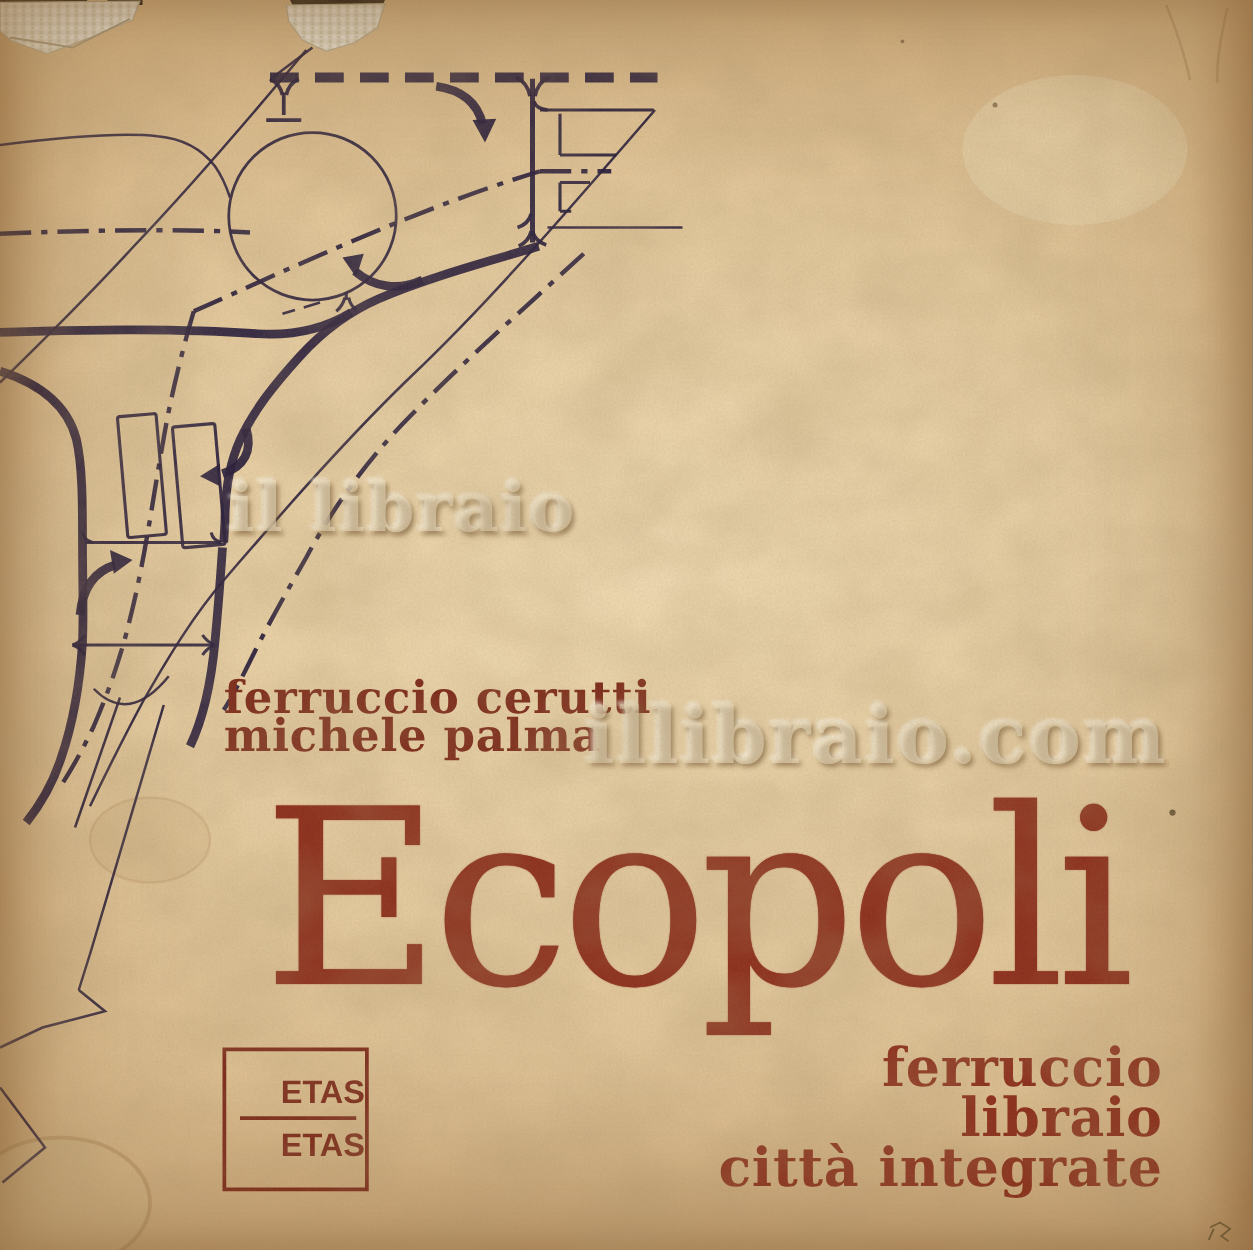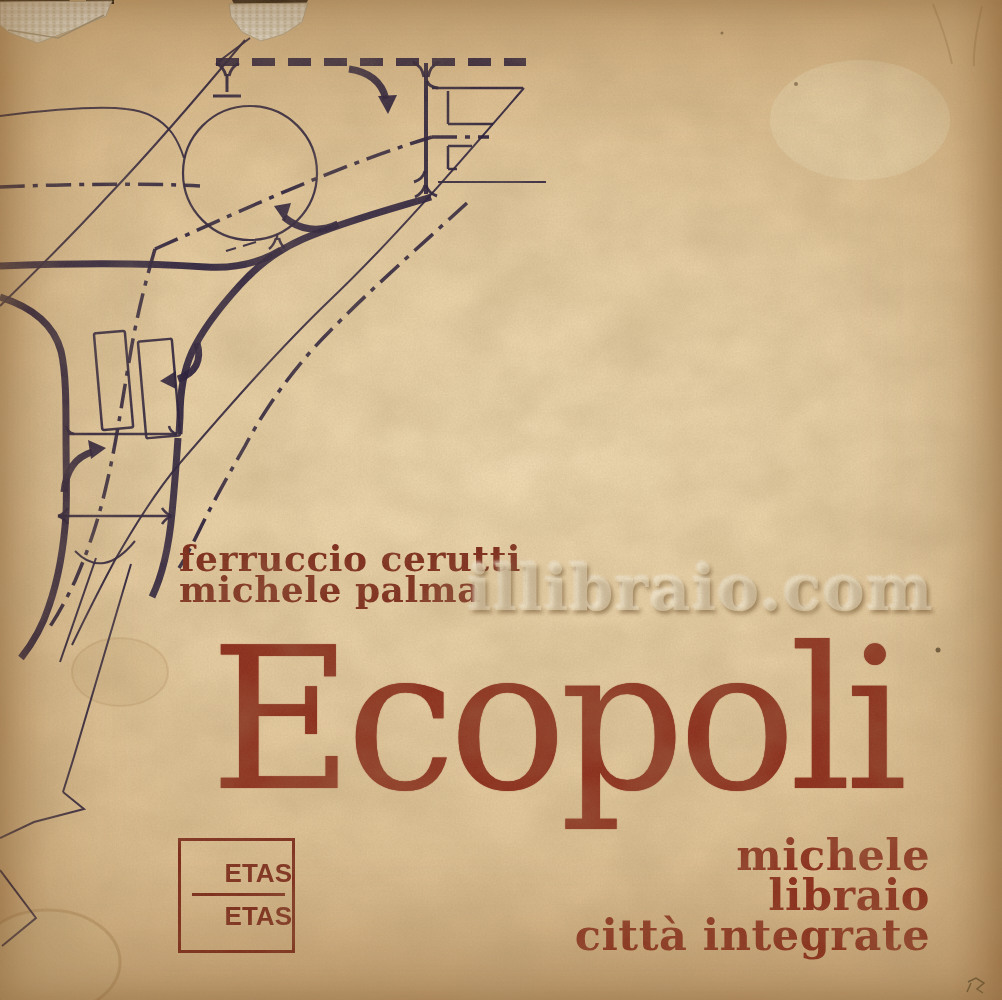--- a/index.html
+++ b/index.html
@@ -200,25 +200,26 @@
 
   <div class="title">Ecopoli</div>
 
   <div class="publisher">
     <div class="p-line1">ETAS</div>
     <div class="p-divider"></div>
     <div class="p-line2">ETAS</div>
   </div>
 
   <div class="subtitle">
-    <div>michele</div>
+    <div>ferruccio</div>
     <div>libraio</div>
     <div>città integrate</div>
   </div>
 
+  <div class="watermark wm-small">il libraio</div>
   <div class="watermark wm-large">illibraio.com</div>
 
   <div class="vignette"></div>
 
   <svg class="grain-svg" width="1002" height="1000" viewBox="0 0 1002 1000">
     <defs>
       <filter id="mottle" x="0" y="0" width="100%" height="100%">
         <feTurbulence type="fractalNoise" baseFrequency="0.013 0.016" numOctaves="4" seed="11"></feTurbulence>
         <feColorMatrix type="matrix" values="0 0 0 0 0.42  0 0 0 0 0.30  0 0 0 0 0.15  0.7 0.7 0 0 -0.45"></feColorMatrix>
       </filter>

